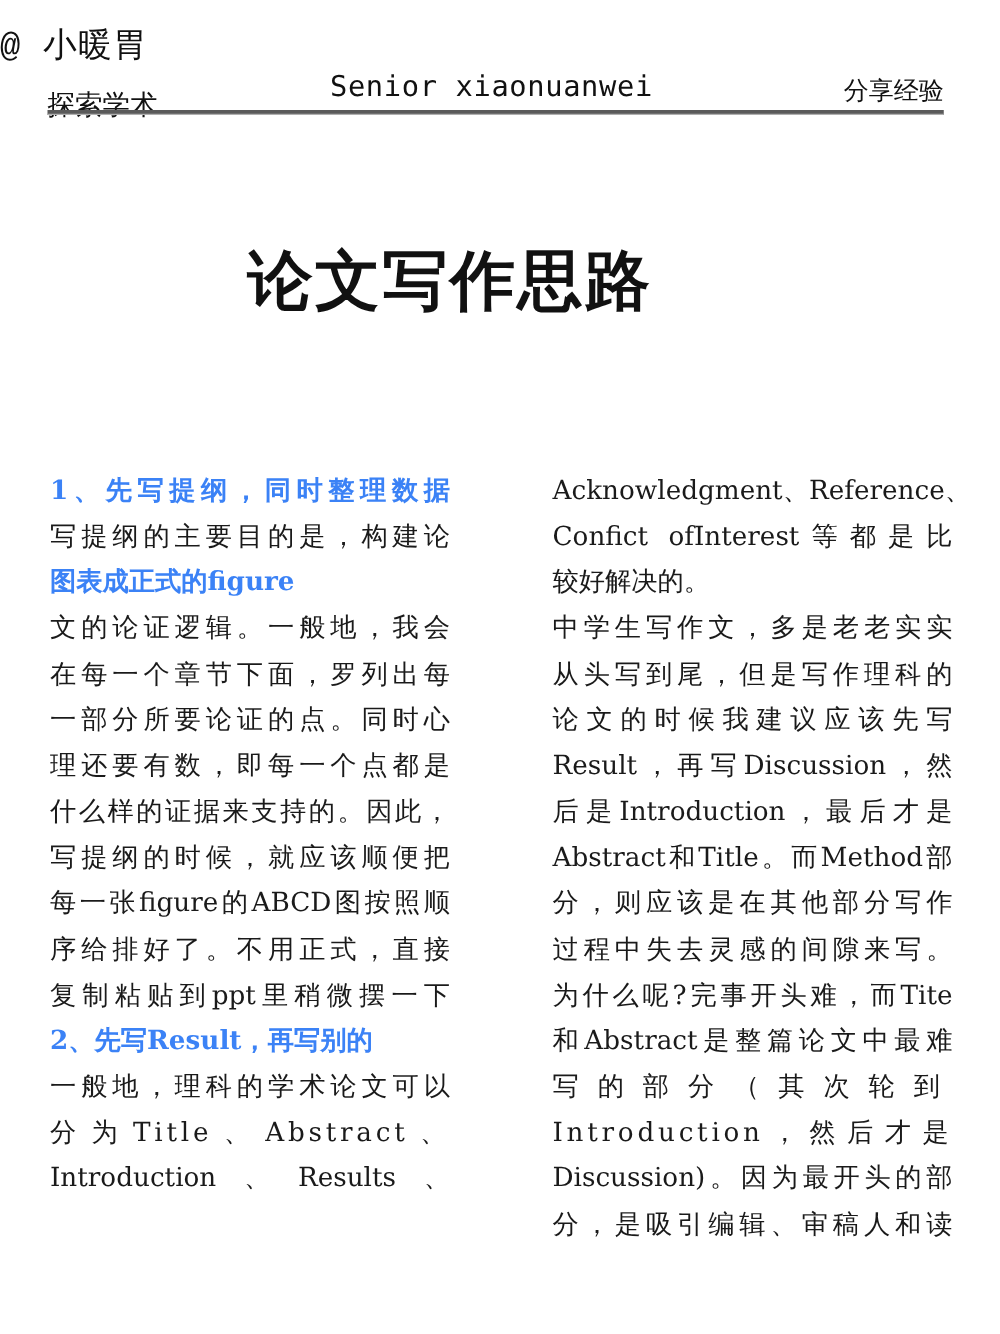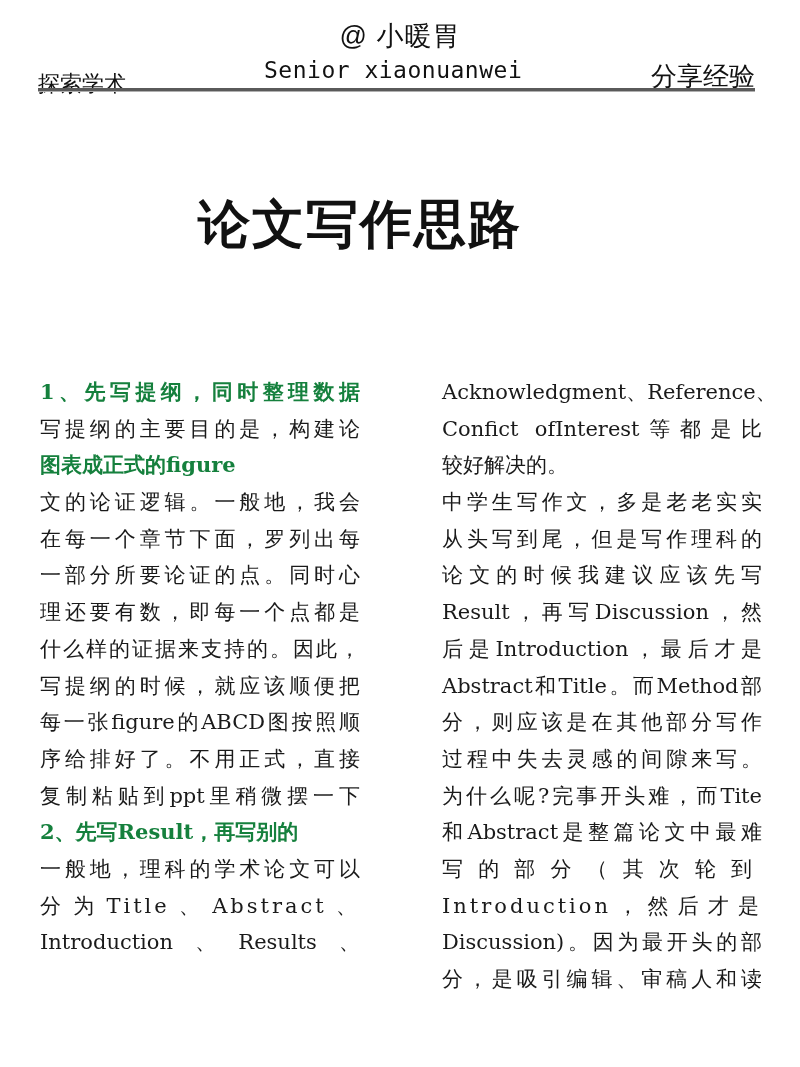--- a/index.html
+++ b/index.html
@@ -12,22 +12,21 @@
       height: 1067px;
       position: relative;
       overflow: hidden;
       color: #1a1a1a;
     }
     .header-handle {
       position: absolute;
       top: 18px;
       left: 0;
       width: 800px;
-      text-align: center;
-      font-family: Liberation Sans, sans-serif;
+      font-family: Liberation Mono, monospace;
       font-size: 27px;
       color: #111;
       letter-spacing: 1px;
     }
     .header-row {
       position: absolute;
       top: 57px;
       left: 38px;
       width: 717px;
       height: 34px;
@@ -45,21 +44,21 @@
       left: 226px;
       top: 0;
       font-size: 23px;
       font-family: "DejaVu Sans Mono", monospace;
       letter-spacing: 0.5px;
     }
     .header-right {
       position: absolute;
       right: 0;
       top: 2px;
-      font-size: 26px;
+      font-size: 20px;
     }
     .header-rule {
       position: absolute;
       top: 88px;
       left: 38px;
       width: 717px;
       height: 3px;
       background: #5a5a5a;
       border-bottom: 1px solid #b0b0b0;
     }
@@ -94,21 +93,21 @@
     .line {
       display: block;
       white-space: nowrap;
       height: 36.7px;
     }
     .line.justify {
       text-align: justify;
       text-align-last: justify;
     }
     .heading {
-      color: #15803d;
+      color: #3b82f6;
       font-weight: bold;
     }
   </style>
 </head>
 <body>
 
 <div class="header-handle">@ 小暖胃</div>
 
 <div class="header-row">
   <span class="header-left">探索学术</span>

